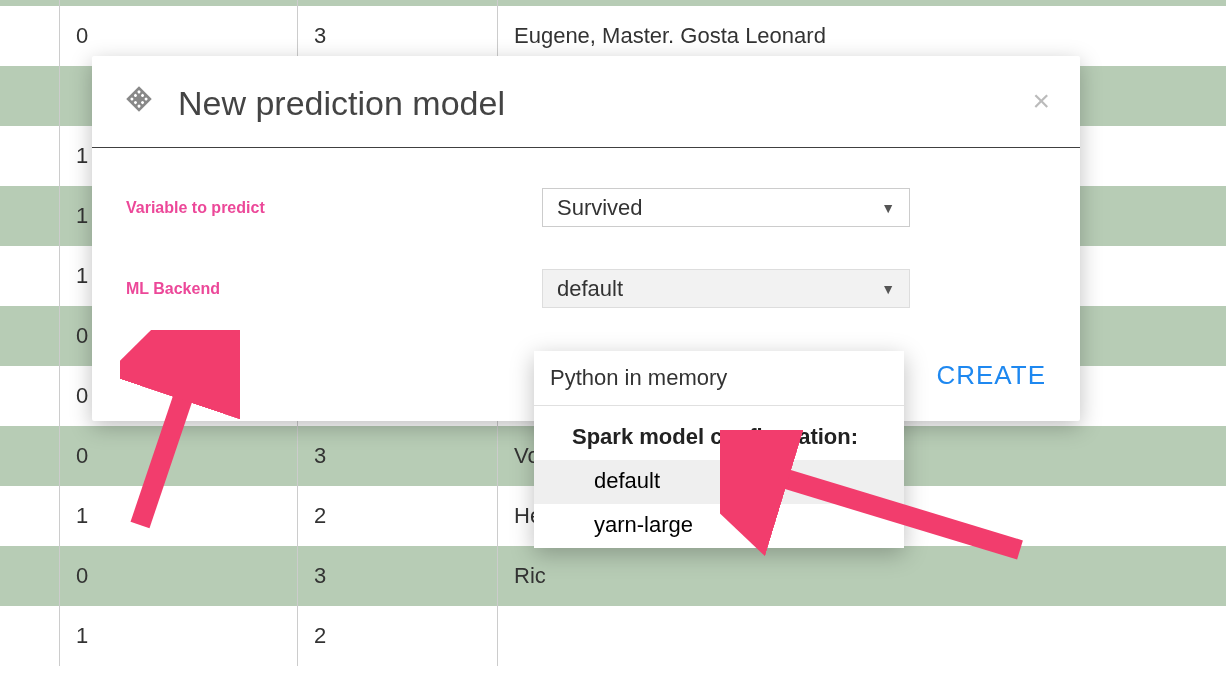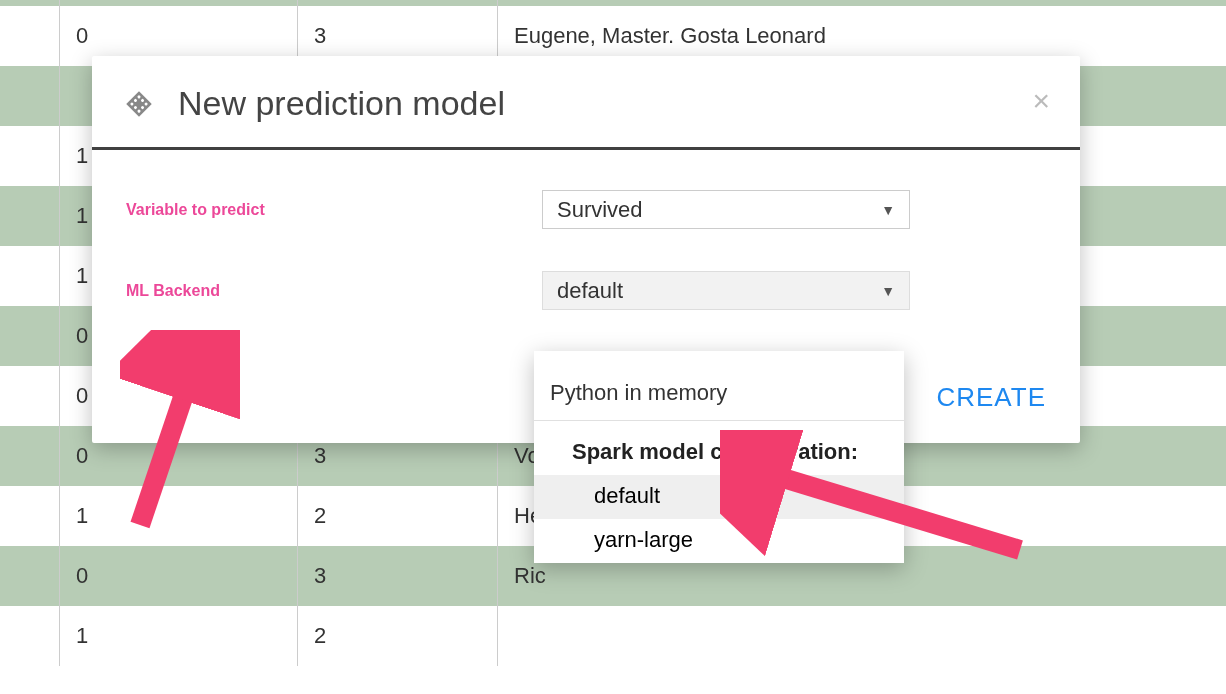--- a/index.html
+++ b/index.html
@@ -45,23 +45,22 @@
     left: 92px;
     top: 56px;
     width: 988px;
     background: #fff;
     box-shadow: 0 6px 22px rgba(0,0,0,0.25);
     z-index: 10;
     border-radius: 2px;
   }
   .modal-header {
     display: flex;
-    align-items: center;
     padding: 28px 22px 24px 32px;
-    border-bottom: 3px solid #404040;
+    border-bottom: 1px solid #404040;
     position: relative;
   }
   .modal-icon {
     width: 30px;
     height: 30px;
     margin-right: 24px;
     display:flex; align-items:center; justify-content:center;
   }
   .modal-title {
     font-size: 34px;
@@ -118,39 +117,37 @@
     padding: 0 34px 30px 34px;
   }
   .create-btn {
     color: #1e88f0;
     font-size: 26px;
     font-weight: 500;
     letter-spacing: 1px;
     background: none;
     border: none;
     cursor: pointer;
-    margin-top: 20px;
   }
 
   
   .dropdown {
     position: absolute;
     left: 534px;
     top: 351px;
     width: 370px;
     background: #fff;
     box-shadow: 0 6px 22px rgba(0,0,0,0.25);
     z-index: 20;
     font-size: 22px;
   }
   .dropdown-item {
     padding: 14px 16px;
     color: #333;
     cursor: pointer;
-    margin-top: 15px;
   }
   .dropdown-divider {
     border-top: 1px solid #e0e0e0;
     margin: 0;
   }
   .dropdown-header {
     padding: 18px 16px 10px 38px;
     font-weight: 700;
     color: #222;
     font-size: 22px;

